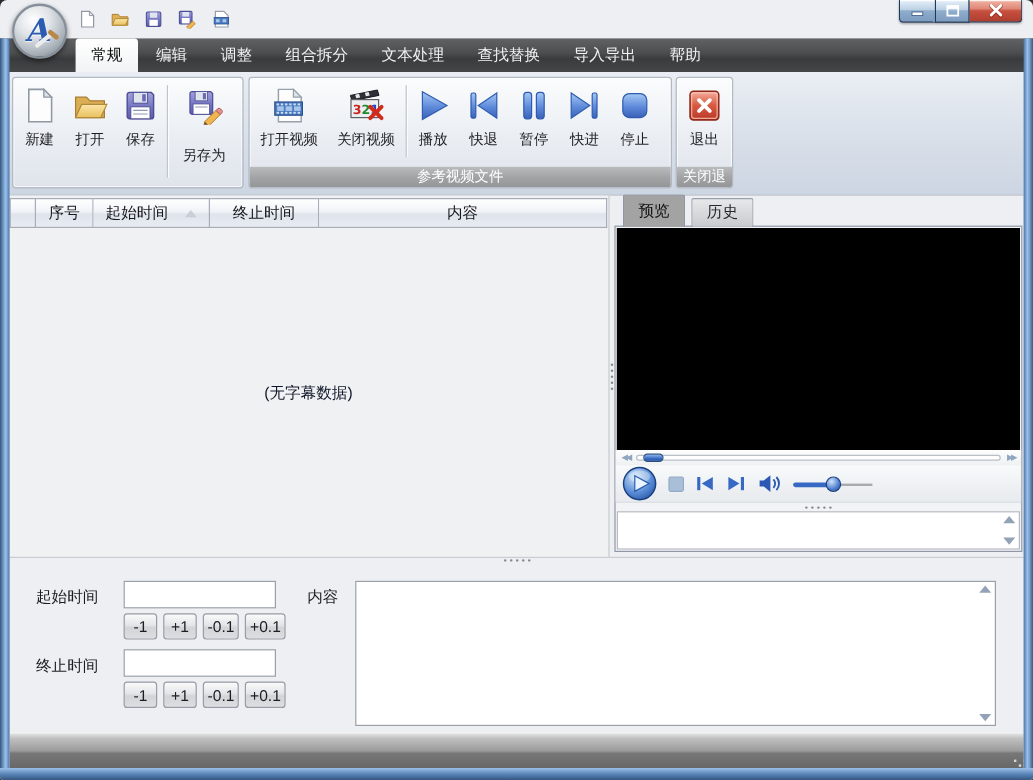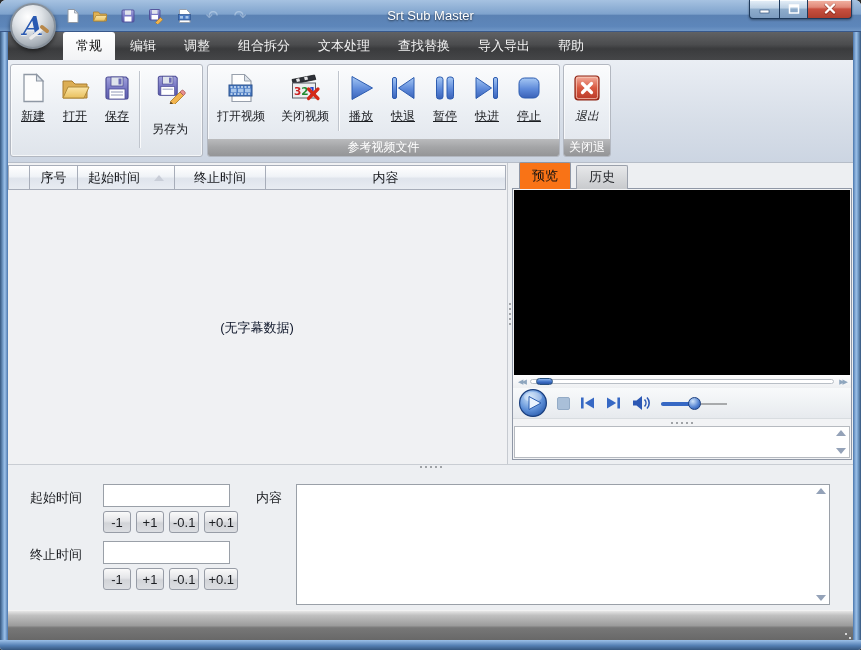--- a/index.html
+++ b/index.html
@@ -48,21 +48,21 @@
   .ribbon{position:absolute;left:0;top:0;width:845px;height:103px;
     background:linear-gradient(180deg,#eaeef4,#d7dee8 60%,#ccd5e2);border-bottom:1px solid #b6bdc8;}
   .group{position:absolute;top:4px;height:93px;border:1px solid #b3b8c1;border-radius:3px;
     background:linear-gradient(180deg,#fbfcfd,#eaeef3 55%,#dfe4eb);
     box-shadow:inset 0 0 0 1px rgba(255,255,255,.65);display:flex;flex-direction:column;overflow:hidden;}
   .g1{left:2px;width:193px;} .g2{left:199px;width:353px;} .g3{left:555px;width:48px;}
   .gbody{flex:1;display:flex;align-items:stretch;padding:2px 1px 0;}
   .rbtn{display:flex;flex-direction:column;align-items:center;padding-top:4px;gap:3px;
     font-size:12px;color:#1c1e22;cursor:default;white-space:nowrap;}
   .rbtn .ric{width:34px;height:34px;display:flex;align-items:center;justify-content:center;}
-  .w42{width:42px;text-decoration:underline;} .w58{width:58px;gap:16px;} .w64{width:64px;} .w44{width:51px;font-style:italic;}
+  .w42{width:42px;} .w58{width:58px;gap:16px;} .w64{width:64px;} .w44{width:51px;}
   .vsep{width:1px;background:#c0c5cd;box-shadow:1px 0 0 rgba(255,255,255,.8);margin:4px 1px 8px;}
   .glabel{height:17px;background:linear-gradient(180deg,#babbbd,#a3a4a6 50%,#949597);
     color:#fff;font-size:12px;text-align:center;line-height:17px;}
   
   .main{position:absolute;left:0;top:103px;width:845px;height:301px;}
   .stable{position:absolute;left:0;top:0;width:500px;height:301px;background:#f0f1f3;border-right:1px solid #c6cad0;padding-left:16px;}
   .thead{position:absolute;left:0;top:2px;width:498px;display:flex;}
   .th{height:25px;background:linear-gradient(180deg,#ffffff,#f0f3f7 45%,#dfe4ec 55%,#e8ecf2);
     border:1px solid #a7adb9;border-left:none;font-size:13px;color:#16181c;
     display:flex;align-items:center;justify-content:center;}
@@ -71,21 +71,21 @@
   .sortind{width:0;height:0;border-left:5px solid transparent;border-right:5px solid transparent;
     border-bottom:6px solid #c9ced8;margin-left:14px;}
   .emptymsg{position:absolute;left:0;width:498px;top:156px;text-align:center;color:#0f172a;font-size:13px;}
   .vsplit{position:absolute;left:499px;top:0;width:5px;height:301px;display:flex;align-items:center;justify-content:center;}
   .dots-v{display:flex;flex-direction:column;gap:3px;} .dots-v i{width:2px;height:2px;background:#84888d;border-radius:50%;}
   .dots-h{display:flex;gap:3px;} .dots-h i{width:2px;height:2px;background:#84888d;border-radius:50%;}
   
   .rpanel{position:absolute;left:504px;top:0;width:341px;height:301px;}
   .rtabs{position:absolute;left:7px;top:2px;height:24px;display:flex;gap:5px;z-index:2;align-items:flex-end;}
   .rtab{font-size:13px;cursor:default;}
-  .rtab.active{background:#f97316;border:1px solid #8f97a6;border-bottom:none;border-radius:2px 2px 0 0;
+  .rtab.active{background:#a3a3a3;border:1px solid #8f97a6;border-bottom:none;border-radius:2px 2px 0 0;
     padding:4px 12px 4px;color:#111;}
   .rtab.inactive{background:linear-gradient(180deg,#e7e8ea,#c8cacd);border:1px solid #9aa0ab;border-bottom:none;
     border-radius:2px 2px 0 0;padding:2px 12px 3px;color:#26282c;}
   .rbox{position:absolute;left:0;top:25px;width:340px;height:272px;border:1px solid #8f97a6;
     background:#f2f3f5;display:flex;flex-direction:column;}
   .video{height:185px;margin:1px 1px 0;background:#000;}
   .seekrow{height:13px;display:flex;align-items:center;gap:5px;padding:0 5px;
     background:linear-gradient(#fdfdfe,#eef0f2);}
   .ffg{font-size:7px;color:#8ea6be;letter-spacing:-2px;line-height:13px;}
   .seektrack{flex:1;height:5px;border:1px solid #b9bfc6;border-radius:3px;background:#fff;position:relative;}
@@ -156,23 +156,20 @@
     <radialGradient id="gPlayBig" cx=".38" cy=".3" r=".85">
       <stop offset="0" stop-color="#cfe6fb"></stop>
         <stop offset=".55" stop-color="#5e90d8"></stop>
         <stop offset="1" stop-color="#1c4da0"></stop>
     </radialGradient>
   </defs>
 </svg>
 
 <div class="window">
 
-  <div class="titlebar">
-    <div class="title">Srt Sub Master</div>
-  </div>
   <div class="logo">
     <span class="a">A</span>
     <svg width="22" height="16">
       <path d="M2 14 L14 4" stroke="#ececec" stroke-width="3.4" stroke-linecap="round"></path>
       <path d="M13 3 l5 4" stroke="#b8884a" stroke-width="4" stroke-linecap="round"></path>
     </svg>
   </div>
 
   <div class="qat">
     <span class="qi">

